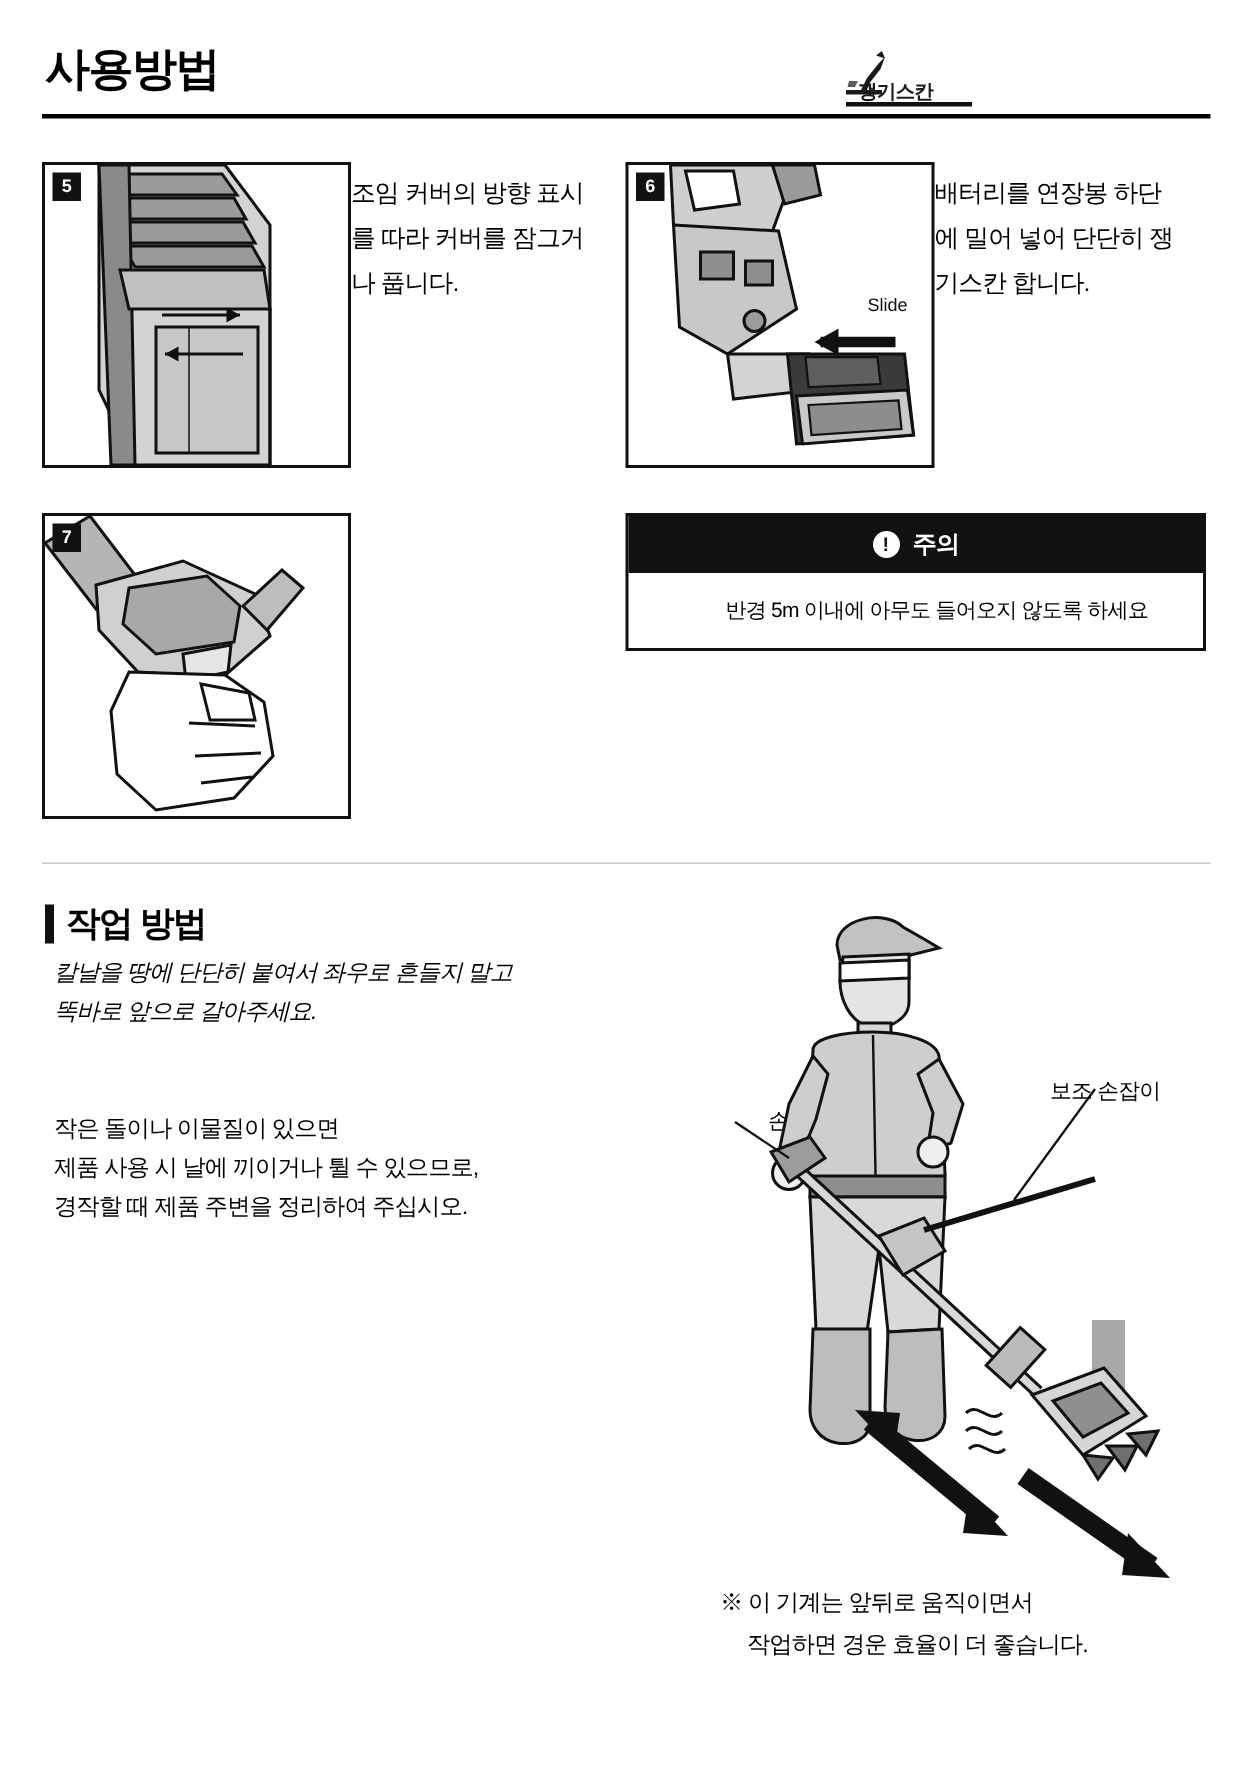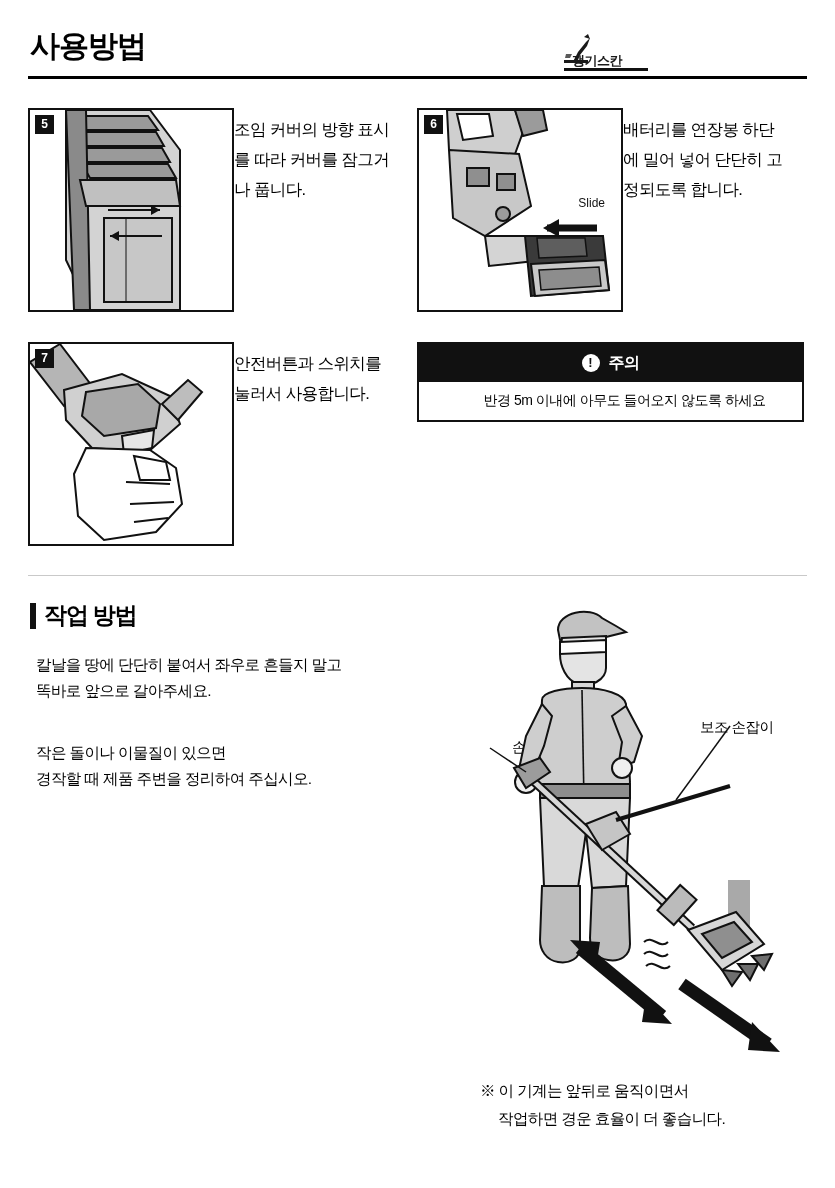--- a/index.html
+++ b/index.html
@@ -151,21 +151,21 @@
     font-weight: bold;
     line-height: 18px;
     text-align: center;
   }
   .caution-head .caution-title {
     font-size: 16px;
     font-weight: bold;
     letter-spacing: -0.5px;
   }
   .caution-body {
-    height: 38px;
+    height: 50px;
     display: flex;
     align-items: center;
     justify-content: center;
     font-size: 14px;
     letter-spacing: -0.5px;
     margin-left: 28px;
   }
 
   
   .section-divider {
@@ -188,51 +188,50 @@
   }
   .sec2-tick {
     width: 6px;
     height: 26px;
     background: #111;
   }
   .sec2-title {
     font-size: 23px;
     font-weight: bold;
     letter-spacing: -1px;
-    font-family: Liberation Serif, serif;
   }
   .sec2-para {
     position: absolute;
     left: 36px;
     font-size: 15.5px;
     line-height: 26px;
     letter-spacing: -0.6px;
   }
-  .sec2-para.p1 { top: 652px; }
+  .sec2-para.p1 { top: 636px; font-style: italic; }
   .sec2-para.p2 { top: 740px; }
 
   .illus {
     position: absolute;
     left: 430px;
     top: 596px;
     width: 380px;
     height: 470px;
   }
   .callout {
     position: absolute;
     font-size: 14.5px;
     letter-spacing: -0.5px;
   }
   .callout.left { left: 466px; top: 738px; margin-left: 46px; }
   .callout.right { left: 700px; top: 718px; }
 
   .footnote {
     position: absolute;
     left: 480px;
-    top: 1077px;
+    top: 1055px;
     font-size: 15.5px;
     line-height: 28px;
     letter-spacing: -0.6px;
   }
   .footnote .ln2 { padding-left: 18px; display: block; }
 </style>
 </head>
 <body>
 
 <div class="page-header">
@@ -304,21 +303,21 @@
           <path d="M106 126 L184 126 L190 180 L112 186 Z" fill="#3a3a3a" stroke="#111" stroke-width="2"></path>
           <path d="M112 154 L186 150 L190 180 L116 186 Z" fill="#c9c9c9" stroke="#111" stroke-width="2"></path>
           <path d="M120 160 L180 157 L182 176 L122 180 Z" fill="#8d8d8d" stroke="#111" stroke-width="1.5"></path>
           <path d="M118 128 L166 128 L168 146 L120 148 Z" fill="#5e5e5e" stroke="#111" stroke-width="1.5"></path>
 
           <path d="M178 118 L128 118" stroke="#111" stroke-width="7" fill="none"></path>
           <path d="M124 118 l16 -9 l0 18 Z" fill="#111"></path>
         </svg>
         <div class="slide-label">Slide</div>
       </div>
-      <div class="step-text">배터리를 연장봉 하단에 밀어 넣어 단단히 고정되도록 합니다.</div>
+      <div class="step-text">배터리를 연장봉 하단에 밀어 넣어 단단히 쟁기스칸 합니다.</div>
     </div>
 
   </div>
 
   <div class="step-row" style="margin-top:30px;">
 
     <div class="step-cell">
       <div class="fig-box">
         <div class="fig-num">7</div>
         <svg viewBox="0 0 202 200" width="202" height="200">
@@ -331,21 +330,20 @@
           <path d="M92 92 L124 86 L122 104 L94 110 Z" fill="#e6e6e6" stroke="#111" stroke-width="2"></path>
 
           <path d="M56 104 L120 106 L146 124 L152 160 L126 188 L74 196 L48 172 L44 130 Z" fill="#ffffff" stroke="#111" stroke-width="2"></path>
           <path d="M104 112 L136 118 L140 136 L110 136 Z" fill="#ffffff" stroke="#111" stroke-width="2"></path>
           <path d="M96 138 L140 140" stroke="#111" stroke-width="2" fill="none"></path>
           <path d="M100 160 L144 158" stroke="#111" stroke-width="2" fill="none"></path>
           <path d="M104 178 L138 174" stroke="#111" stroke-width="2" fill="none"></path>
           <path d="M132 60 L158 36 L172 48 L148 76 Z" fill="#bdbdbd" stroke="#111" stroke-width="2"></path>
         </svg>
       </div>
-      <div class="step-text">안전버튼과 스위치를 눌러서 사용합니다.</div>
     </div>
 
     <div class="step-cell">
       <div class="caution">
         <div class="caution-head">
           <div class="warn-icon">!</div>
           <div class="caution-title">주의</div>
         </div>
         <div class="caution-body">반경 5m 이내에 아무도 들어오지 않도록 하세요</div>
       </div>
@@ -361,20 +359,21 @@
   <div class="sec2-title">작업 방법</div>
 </div>
 
 <div class="sec2-para p1">
   <div>칼날을 땅에 단단히 붙여서 좌우로 흔들지 말고</div>
   <div>똑바로 앞으로 갈아주세요.</div>
 </div>
 
 <div class="sec2-para p2">
   <div>작은 돌이나 이물질이 있으면</div>
+  <div>제품 사용 시 날에 끼이거나 튈 수 있으므로,</div>
   <div>경작할 때 제품 주변을 정리하여 주십시오.</div>
 </div>
 
 <div class="callout left">손잡이</div>
 <div class="callout right">보조 손잡이</div>
 
 <div class="illus">
   <svg viewBox="0 0 380 470" width="380" height="470">
 
     <path d="M128 34 C128 16 160 10 172 22 L186 30 L196 36 L172 42 L130 44 Z" fill="#c2c2c2" stroke="#111" stroke-width="2"></path>

